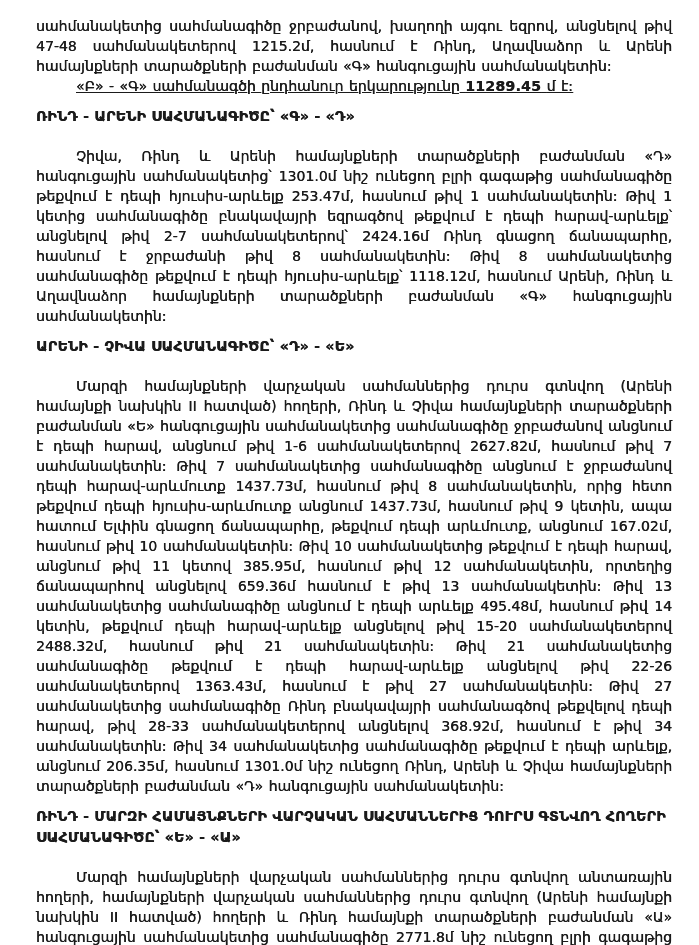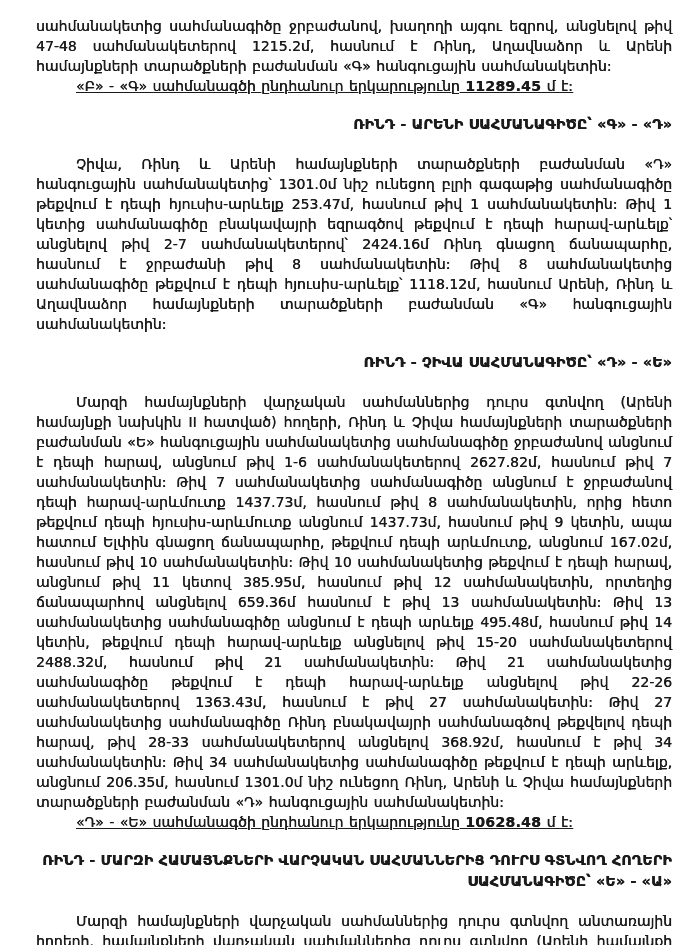--- a/index.html
+++ b/index.html
@@ -38,25 +38,25 @@
     text-align: left;
     margin: 0;
     word-spacing: 1px;
     text-decoration: underline;
   }
   .total-line .total-value {
     font-weight: bold;
     letter-spacing: 0.3px;
   }
   .heading {
-    text-align: right;
+    text-align: left;
     font-weight: bold;
     font-size: 14.2px;
     line-height: 21px;
-    margin: 18px 0 19px 0;
+    margin: 10px 0 19px 0;
     white-space: pre-line;
     letter-spacing: 0.2px;
   }
 </style>
 </head>
 <body style="background: rgb(255, 255, 255); color: rgb(27, 27, 27);">
 
 <div class="page">
 
   <p class="para no-indent">սահմանակետից սահմանագիծը ջրբաժանով, խաղողի այգու եզրով, անցնելով թիվ 47-48 սահմանակետերով 1215.2մ, հասնում է Ռինդ, Աղավնաձոր և Արենի համայնքների տարածքների բաժանման «Գ» հանգուցային սահմանակետին:</p>
@@ -66,27 +66,22 @@
     <span class="total-value">11289.45</span>
     <span>մ է:</span>
   </p>
 
   <div>
     <div class="heading">ՌԻՆԴ - ԱՐԵՆԻ ՍԱՀՄԱՆԱԳԻԾԸ՝ «Գ» - «Դ»</div>
     <p class="para">Չիվա, Ռինդ և Արենի համայնքների տարածքների բաժանման «Դ» հանգուցային սահմանակետից՝ 1301.0մ նիշ ունեցող բլրի գագաթից սահմանագիծը թեքվում է դեպի հյուսիս-արևելք 253.47մ, հասնում թիվ 1 սահմանակետին: Թիվ 1 կետից սահմանագիծը բնակավայրի եզրագծով թեքվում է դեպի հարավ-արևելք՝ անցնելով թիվ 2-7 սահմանակետերով՝ 2424.16մ Ռինդ գնացող ճանապարհը, հասնում է ջրբաժանի թիվ 8 սահմանակետին: Թիվ 8 սահմանակետից սահմանագիծը թեքվում է դեպի հյուսիս-արևելք՝ 1118.12մ, հասնում Արենի, Ռինդ և Աղավնաձոր համայնքների տարածքների բաժանման «Գ» հանգուցային սահմանակետին:</p>
   </div>
 
   <div>
-    <div class="heading">ՌԻՆԴ - ՉԻՎԱ  ՍԱՀՄԱՆԱԳԻԾԸ՝ «Դ» - «Ե»</div>
+    <div class="heading">ԱՐԵՆԻ - ՉԻՎԱ  ՍԱՀՄԱՆԱԳԻԾԸ՝ «Դ» - «Ե»</div>
     <p class="para">Մարզի համայնքների վարչական սահմաններից դուրս գտնվող (Արենի համայնքի նախկին II հատված) հողերի, Ռինդ և Չիվա համայնքների տարածքների բաժանման «Ե» հանգուցային սահմանակետից սահմանագիծը ջրբաժանով անցնում է դեպի հարավ, անցնում թիվ 1-6 սահմանակետերով 2627.82մ, հասնում թիվ 7 սահմանակետին: Թիվ 7 սահմանակետից սահմանագիծը անցնում է ջրբաժանով դեպի հարավ-արևմուտք 1437.73մ, հասնում թիվ 8 սահմանակետին, որից հետո թեքվում դեպի հյուսիս-արևմուտք անցնում 1437.73մ, հասնում թիվ 9 կետին, ապա հատում Ելփին գնացող ճանապարհը, թեքվում դեպի արևմուտք, անցնում 167.02մ, հասնում թիվ 10 սահմանակետին: Թիվ 10 սահմանակետից թեքվում է դեպի հարավ, անցնում թիվ 11 կետով 385.95մ, հասնում թիվ 12 սահմանակետին, որտեղից ճանապարհով անցնելով 659.36մ հասնում է թիվ 13 սահմանակետին: Թիվ 13 սահմանակետից սահմանագիծը անցնում է դեպի արևելք 495.48մ, հասնում թիվ 14 կետին, թեքվում դեպի հարավ-արևելք անցնելով թիվ 15-20 սահմանակետերով 2488.32մ, հասնում թիվ 21 սահմանակետին: Թիվ 21 սահմանակետից սահմանագիծը թեքվում է դեպի հարավ-արևելք անցնելով թիվ 22-26 սահմանակետերով 1363.43մ, հասնում է թիվ 27 սահմանակետին: Թիվ 27 սահմանակետից սահմանագիծը Ռինդ բնակավայրի սահմանագծով թեքվելով դեպի հարավ, թիվ 28-33 սահմանակետերով անցնելով 368.92մ, հասնում է թիվ 34 սահմանակետին: Թիվ 34 սահմանակետից սահմանագիծը թեքվում է դեպի արևելք, անցնում 206.35մ, հասնում 1301.0մ նիշ ունեցող Ռինդ, Արենի և Չիվա համայնքների տարածքների բաժանման «Դ» հանգուցային սահմանակետին:</p>
-    <p class="total-line">
-      <span>«Դ» - «Ե» սահմանագծի ընդհանուր երկարությունը</span>
-      <span class="total-value">10628.48</span>
-      <span>մ է:</span>
-    </p>
   </div>
 
   <div>
     <div class="heading">ՌԻՆԴ - ՄԱՐԶԻ ՀԱՄԱՅՆՔՆԵՐԻ ՎԱՐՉԱԿԱՆ ՍԱՀՄԱՆՆԵՐԻՑ ԴՈՒՐՍ ԳՏՆՎՈՂ ՀՈՂԵՐԻ
 ՍԱՀՄԱՆԱԳԻԾԸ՝ «Ե» - «Ա»</div>
     <p class="para">Մարզի համայնքների վարչական սահմաններից դուրս գտնվող անտառային հողերի, համայնքների վարչական սահմաններից դուրս գտնվող (Արենի համայնքի նախկին II հատված) հողերի և Ռինդ համայնքի տարածքների բաժանման «Ա» հանգուցային սահմանակետից սահմանագիծը 2771.8մ նիշ ունեցող բլրի գագաթից սահմանագիծը թեքվում է դեպի հարավ-արևմուտք, անցնում 1270.80մ, հասնում հին գյուղատեղի բլրի գագաթի թիվ 1 սահմանակետին, որից հետո թեքվում է դեպի հարավ-արևմուտք, ջրբաժանով անցնում 773.29մ, հասնում թիվ 2 կետին: Թիվ 2 սահմանակետից սահմանագիծը անցնելով 765.39մ, հասնում է 2313.0մ նիշ ունեցող բլրի գագաթի թիվ 3 սահմանակետին, թեքվում է նույն ուղղությամբ՝ հատելով դաշտային ճանապարհը, անցնելով 912.1մ հասնում է Չիվա, Ռինդ համայնքների և մարզի համայնքների վարչական սահմաններից դուրս գտնվող (Արենի</p>
   </div>
 
 </div>
 

